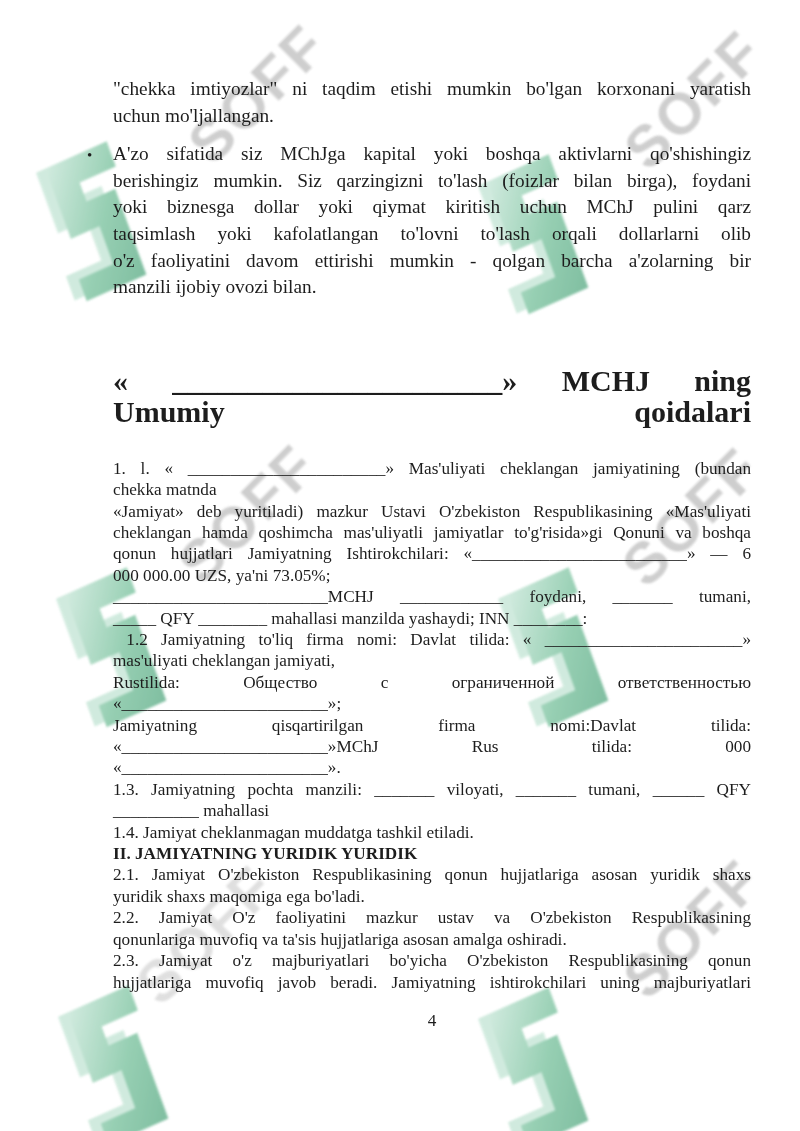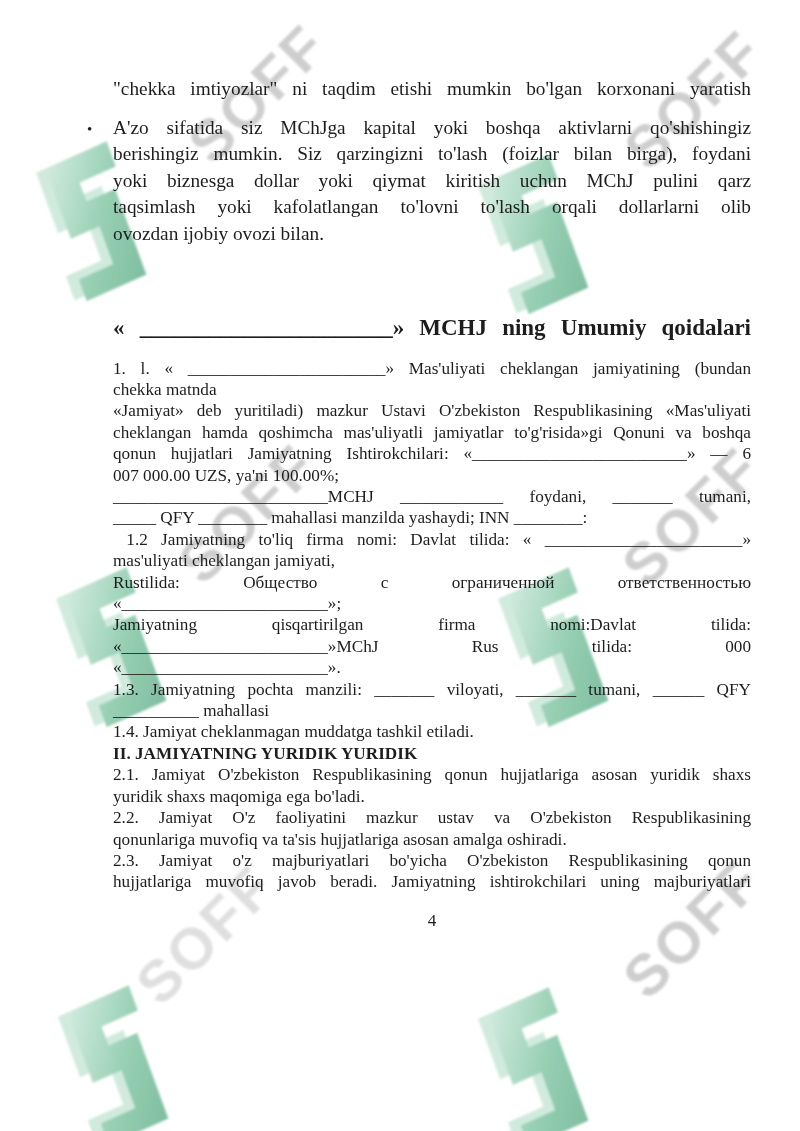--- a/index.html
+++ b/index.html
@@ -35,24 +35,24 @@
   .jl { text-align:justify; text-align-last:justify; }
   .ll { text-align:left; }
   .bold { font-weight:bold; }
   .gap { margin-top:12px; }
   .intro-line { font-size:19.3px; line-height:26.6px; }
   .body-line  { font-size:17.2px; line-height:21.4px; }
   .has-bullet { position:relative; }
   .bullet-dot { position:absolute; left:-26px; top:1px; font-size:15px; }
 
   .heading-line {
-    margin-top:64px; font-size:23px; line-height:31px; font-weight:bold;
+    margin-top:64px; font-size:30px; line-height:31px; font-weight:bold;
     text-align:justify; text-align-last:justify;
   }
-  #body-block { margin-top:15px;font-family:Liberation Serif, serif; }
+  #body-block { margin-top:31px;font-family:Liberation Serif, serif; }
   #page-number { margin-top:18px; text-align:center; font-size:17.2px; }
 </style>
 </head>
 <body>
 
 <svg width="0" height="0" style="position:absolute" aria-hidden="true">
   <defs>
     <linearGradient id="wmgrad" x1="0" y1="0" x2="1" y2="1">
       <stop offset="0" stop-color="#bfe3d2"></stop>
       <stop offset="0.55" stop-color="#6fbd96"></stop>
@@ -93,36 +93,38 @@
     </svg>
     <svg class="wm-logo g6" viewBox="0 0 100 150">
       <path d="M78 2 L22 2 L22 56 L56 56 L56 130 L0 130" fill="none" stroke="#bfe3d2" stroke-width="28"></path>
       <path d="M92 14 L34 14 L34 66 L68 66 L68 140 L12 140" fill="none" stroke="url(#wmgrad)" stroke-width="30"></path>
     </svg>
   </div>
 
   <div class="content">
     <div id="intro-block">
         <div class="line intro-line jl">"chekka imtiyozlar" ni taqdim etishi mumkin bo'lgan korxonani yaratish</div>
+        <div class="line intro-line ll">uchun mo'ljallangan.</div>
         <div class="line intro-line jl gap has-bullet"><span class="bullet-dot">•</span>A'zo sifatida siz MChJga kapital yoki boshqa aktivlarni qo'shishingiz</div>
         <div class="line intro-line jl">berishingiz mumkin. Siz qarzingizni to'lash (foizlar bilan birga), foydani</div>
         <div class="line intro-line jl">yoki biznesga dollar yoki qiymat kiritish uchun MChJ pulini qarz</div>
         <div class="line intro-line jl">taqsimlash yoki kafolatlangan to'lovni to'lash orqali dollarlarni olib</div>
-        <div class="line intro-line ll">ovozdan ijobiy ovozi bilan.</div>
+        <div class="line intro-line jl">o'z faoliyatini davom ettirishi mumkin - qolgan barcha a'zolarning bir</div>
+        <div class="line intro-line ll">manzili ijobiy ovozi bilan.</div>
       </div>
 
     <div class="heading-line">« ______________________» MCHJ ning Umumiy qoidalari</div>
 
     <div id="body-block">
         <div class="line body-line jl">1. l. « _______________________» Mas'uliyati cheklangan jamiyatining (bundan</div>
         <div class="line body-line ll">chekka matnda</div>
         <div class="line body-line jl">«Jamiyat» deb yuritiladi) mazkur Ustavi O'zbekiston Respublikasining «Mas'uliyati</div>
         <div class="line body-line jl">cheklangan hamda qoshimcha mas'uliyatli jamiyatlar to'g'risida»gi Qonuni va boshqa</div>
         <div class="line body-line jl">qonun hujjatlari Jamiyatning Ishtirokchilari: «_________________________» — 6</div>
-        <div class="line body-line ll">007 000.00 UZS, ya'ni 100.00%;</div>
+        <div class="line body-line ll">000 000.00 UZS, ya'ni 73.05%;</div>
         <div class="line body-line jl">_________________________MCHJ ____________ foydani, _______ tumani,</div>
         <div class="line body-line ll">_____ QFY ________ mahallasi manzilda yashaydi; INN ________:</div>
         <div class="line body-line jl">&nbsp;1.2 Jamiyatning to'liq firma nomi: Davlat tilida: « _______________________»</div>
         <div class="line body-line ll">mas'uliyati cheklangan jamiyati,</div>
         <div class="line body-line jl">Rustilida: Общество с ограниченной ответственностью</div>
         <div class="line body-line ll">«________________________»;</div>
         <div class="line body-line jl">Jamiyatning qisqartirilgan firma nomi:Davlat tilida:</div>
         <div class="line body-line jl">«________________________»MChJ Rus tilida: 000</div>
         <div class="line body-line ll">«________________________».</div>
         <div class="line body-line jl">1.3. Jamiyatning pochta manzili: _______ viloyati, _______ tumani, ______ QFY</div>

